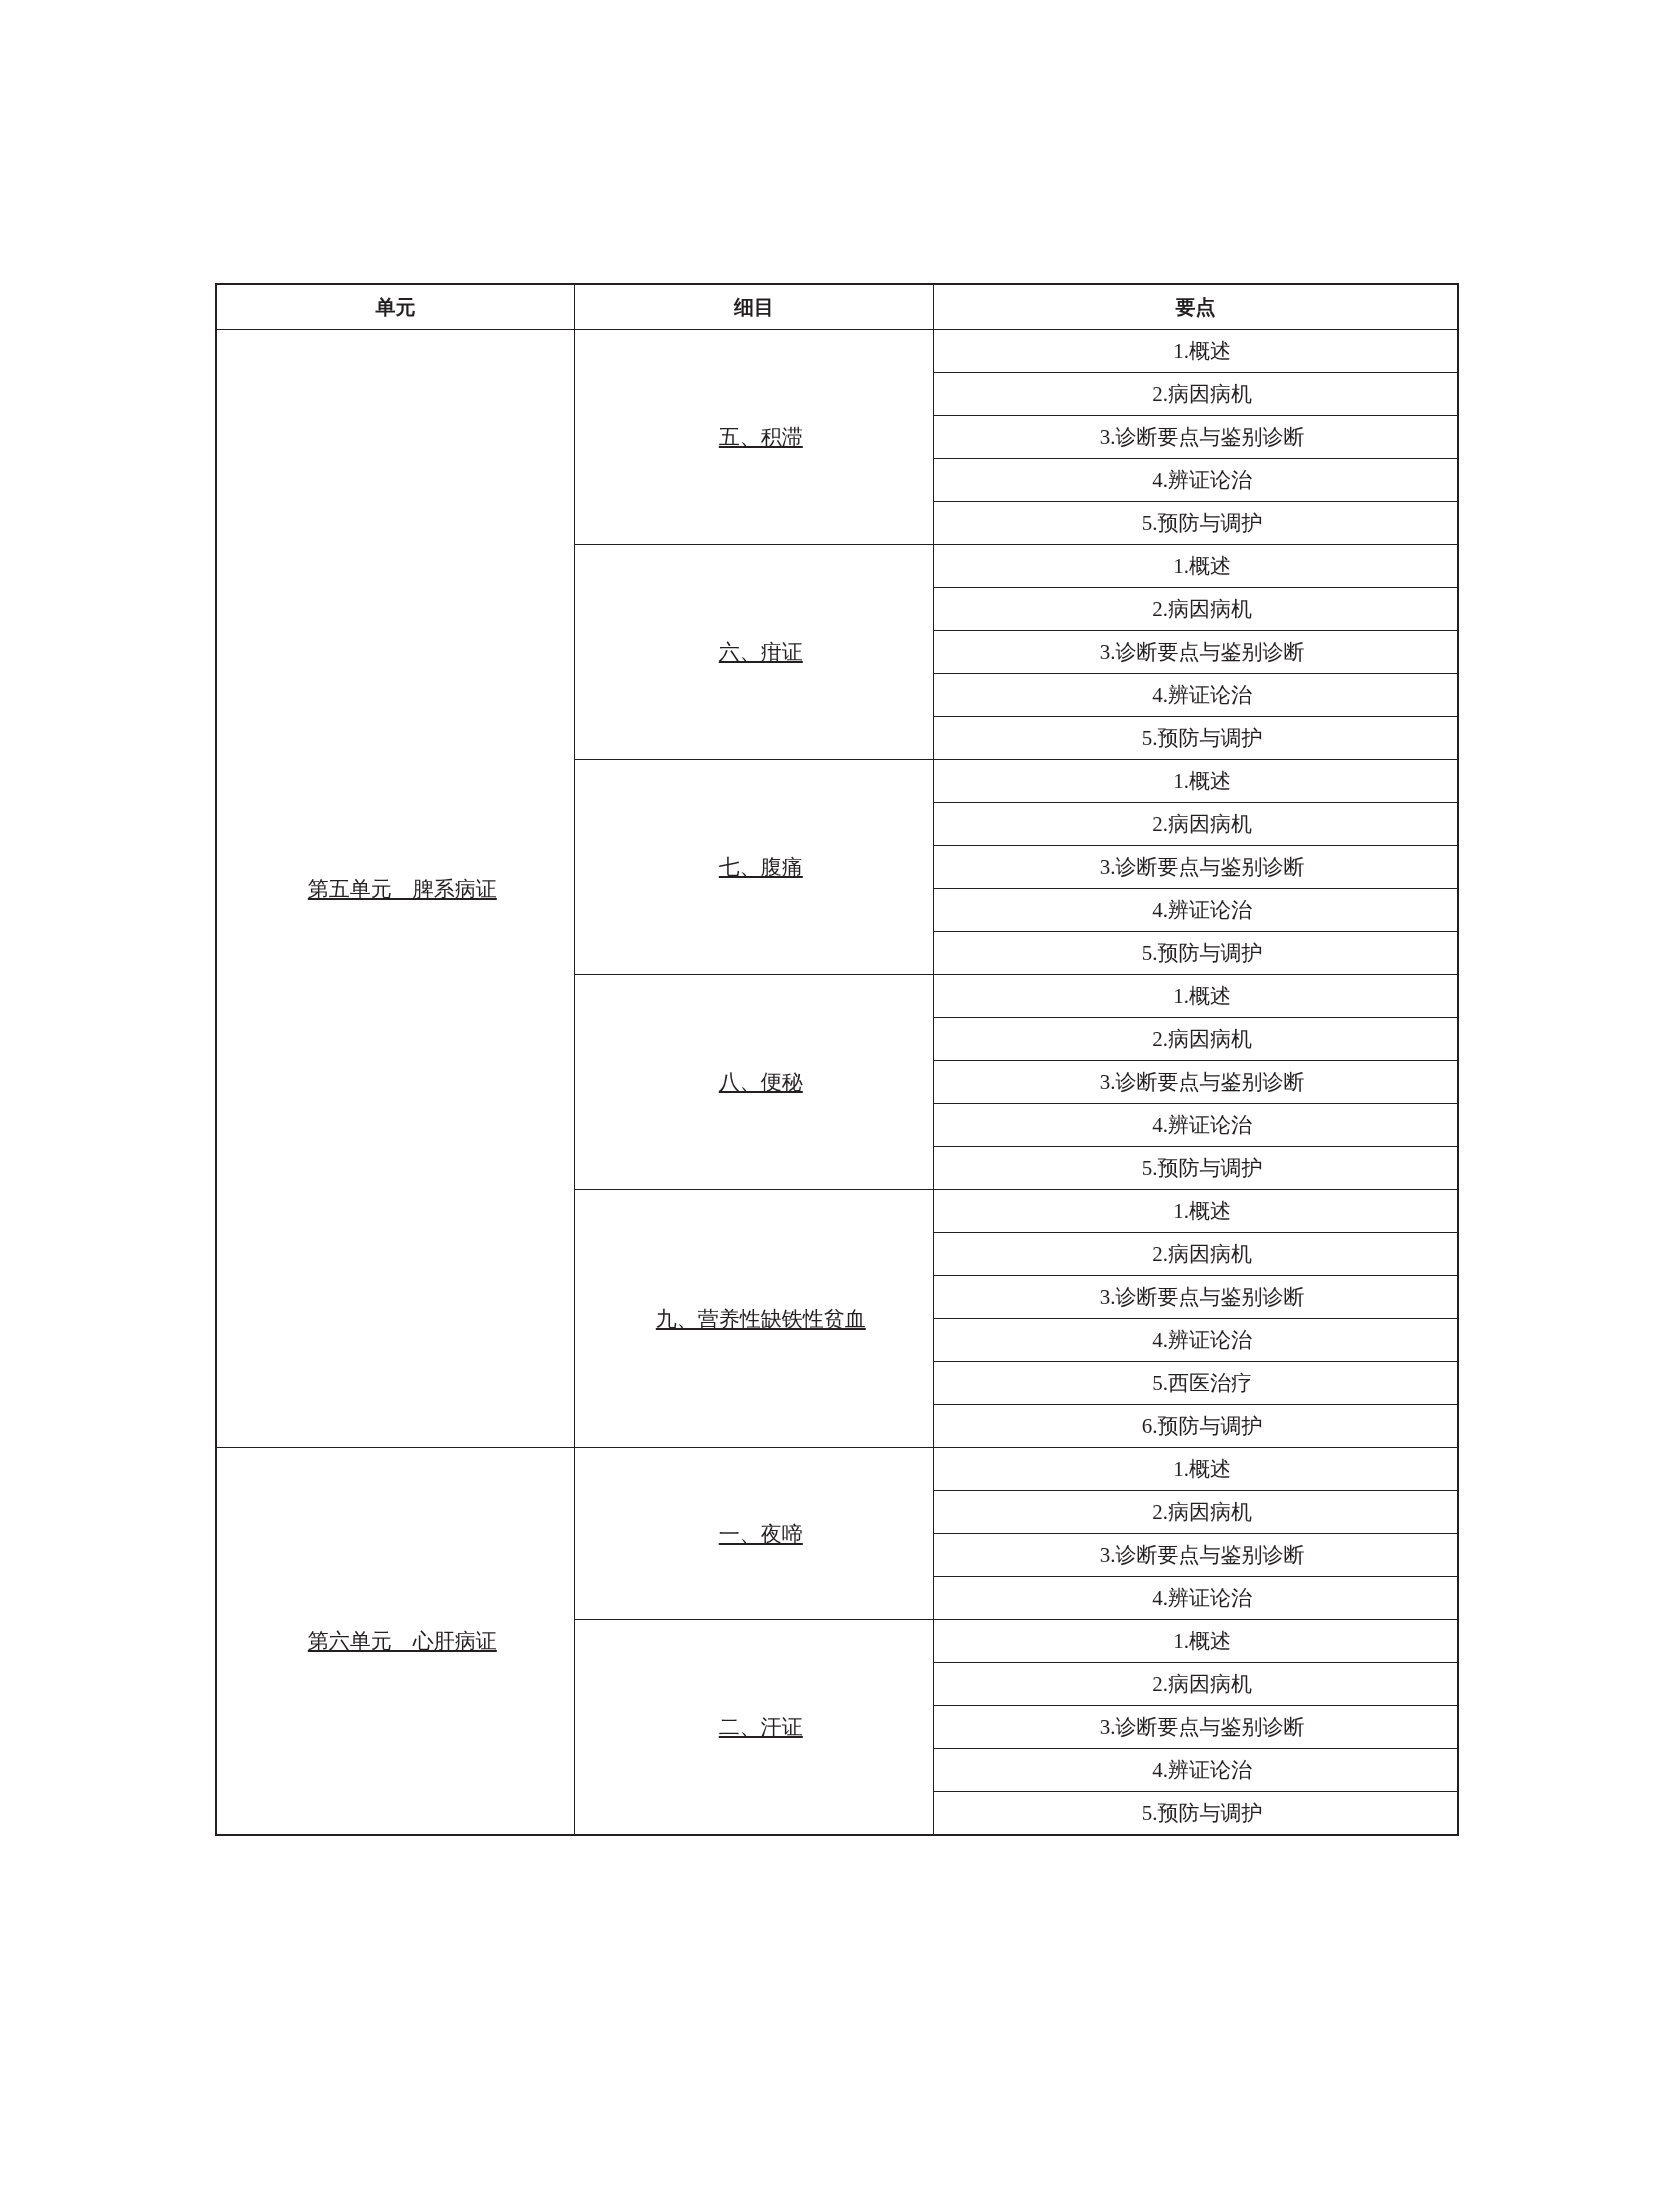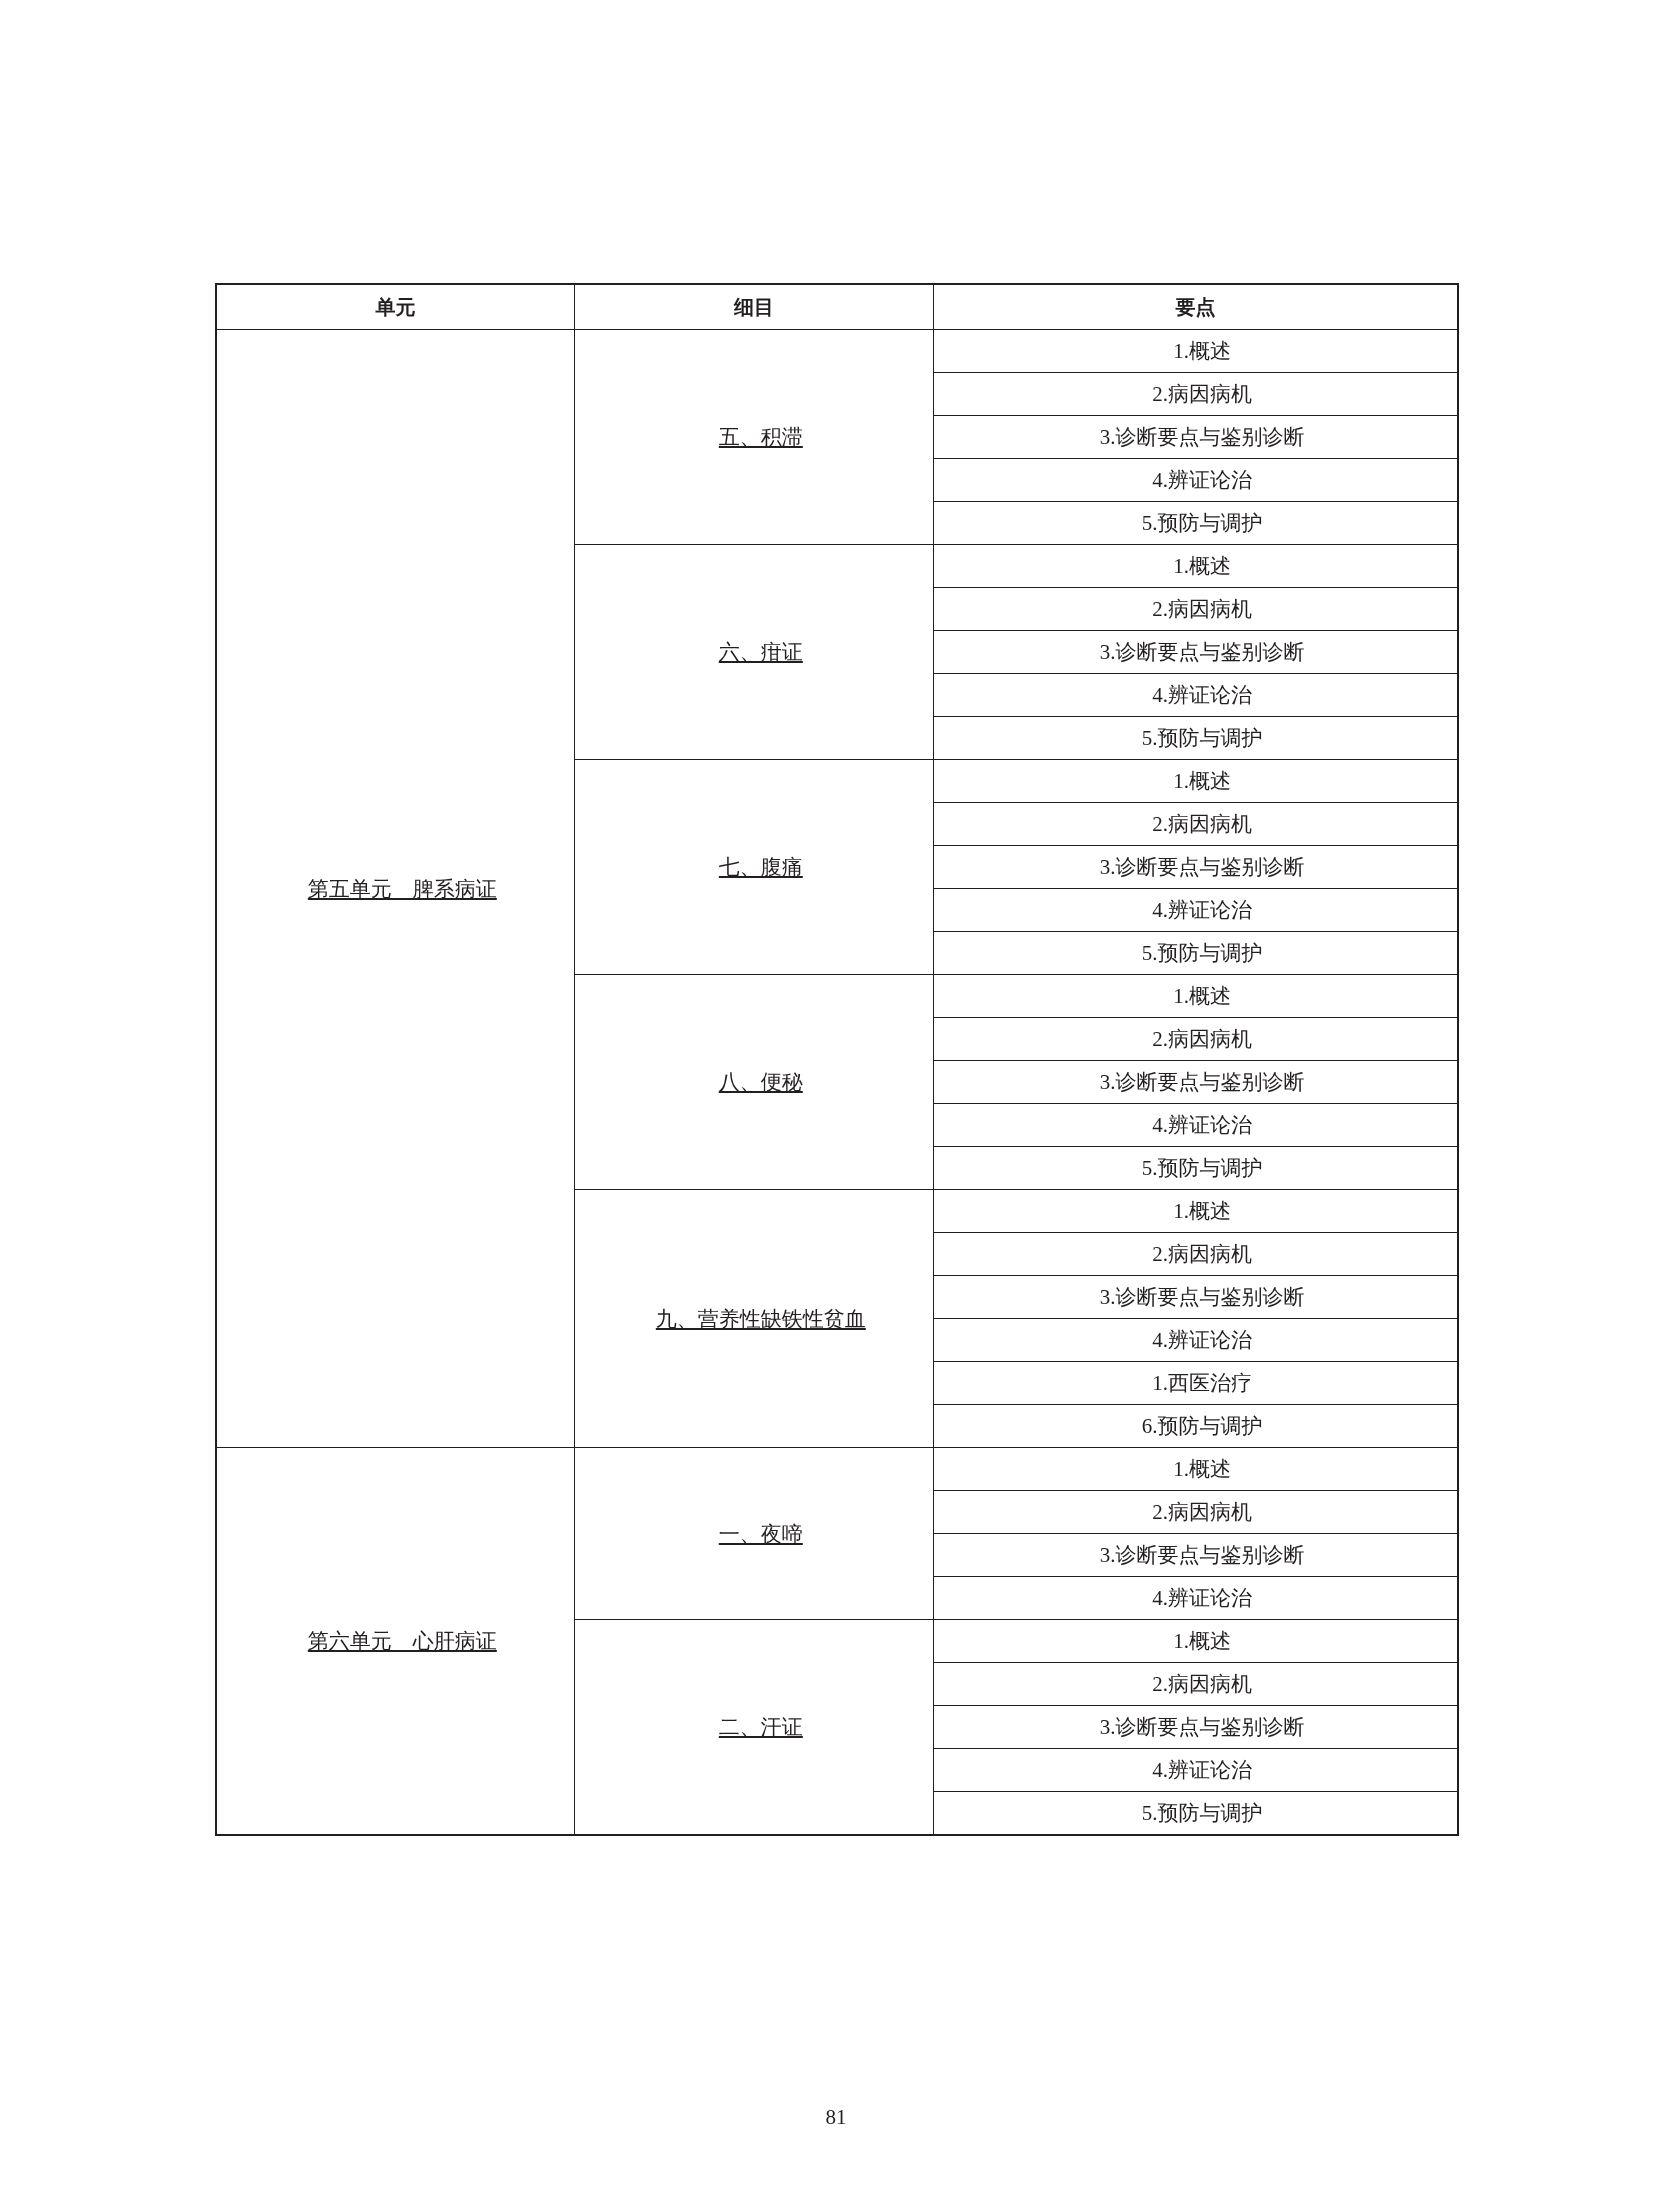--- a/index.html
+++ b/index.html
@@ -128,21 +128,21 @@
         <tr>
           <td class="point">2.病因病机</td>
         </tr>
         <tr>
           <td class="point">3.诊断要点与鉴别诊断</td>
         </tr>
         <tr>
           <td class="point">4.辨证论治</td>
         </tr>
         <tr>
-          <td class="point">1.西医治疗</td>
+          <td class="point">5.西医治疗</td>
         </tr>
         <tr>
           <td class="point">6.预防与调护</td>
         </tr>
         <tr>
           <td class="unit" rowspan="9">第六单元　心肝病证</td>
           <td class="item" rowspan="4">一、夜啼</td>
           <td class="point">1.概述</td>
         </tr>
         <tr>
@@ -166,15 +166,14 @@
         </tr>
         <tr>
           <td class="point">4.辨证论治</td>
         </tr>
         <tr>
           <td class="point">5.预防与调护</td>
         </tr>
       </tbody>
   </table>
 
-  <div class="page-number">81</div>
 </div>
 
 
 </body></html>

